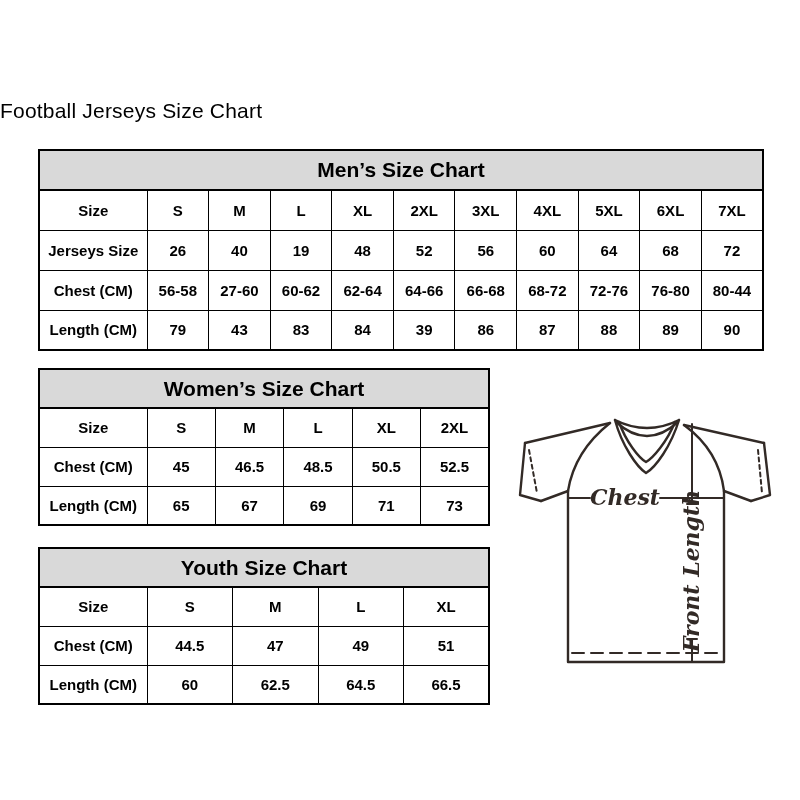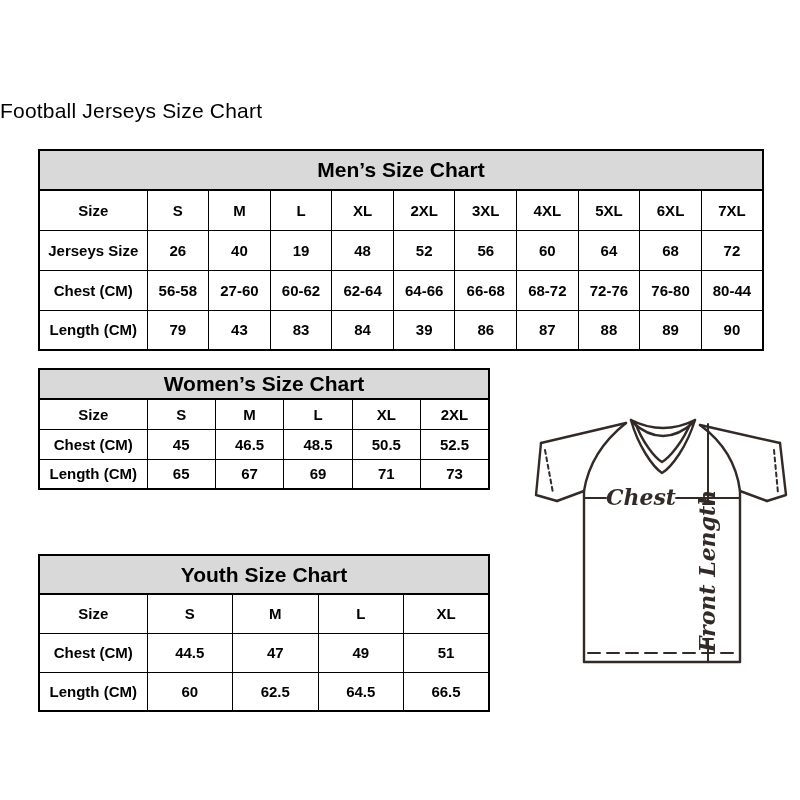--- a/index.html
+++ b/index.html
@@ -18,24 +18,24 @@
   table.size-table td{
     border:1px solid #000;text-align:center;vertical-align:middle;
     font-weight:700;font-size:15px;padding:0 2px;overflow:hidden;white-space:nowrap;
   }
   table.size-table td.tbl-title{
     background:#d9d9d9;border-bottom:2px solid #000;font-size:21px;
   }
   #men-table{left:38px;top:149px;width:726px;}
   #men-table tr{height:40px;}
   #women-table{left:38px;top:368px;width:452px;}
-  #women-table tr{height:30px;}
-  #youth-table{left:38px;top:547px;width:452px;margin-top:7px;}
+  #women-table tr{height:39px;}
+  #youth-table{left:38px;top:547px;width:452px;}
   #youth-table tr{height:39px;}
-  #jersey-diagram{position:absolute;left:530px;top:400px;width:270px;height:280px;}
+  #jersey-diagram{position:absolute;left:514px;top:400px;width:270px;height:280px;}
   #jersey-diagram svg{display:block;width:270px;height:280px;}
   .jersey-stroke{fill:none;stroke:#322a26;stroke-width:2.4;stroke-linejoin:round;stroke-linecap:round;}
   .jersey-thin{fill:none;stroke:#322a26;stroke-width:2;stroke-linejoin:round;stroke-linecap:round;}
   .measure-label{
     font-family:"DejaVu Serif",serif;font-style:italic;font-weight:700;
     font-size:22px;fill:#322a26;
   }
 </style>
 </head>
 <body>

